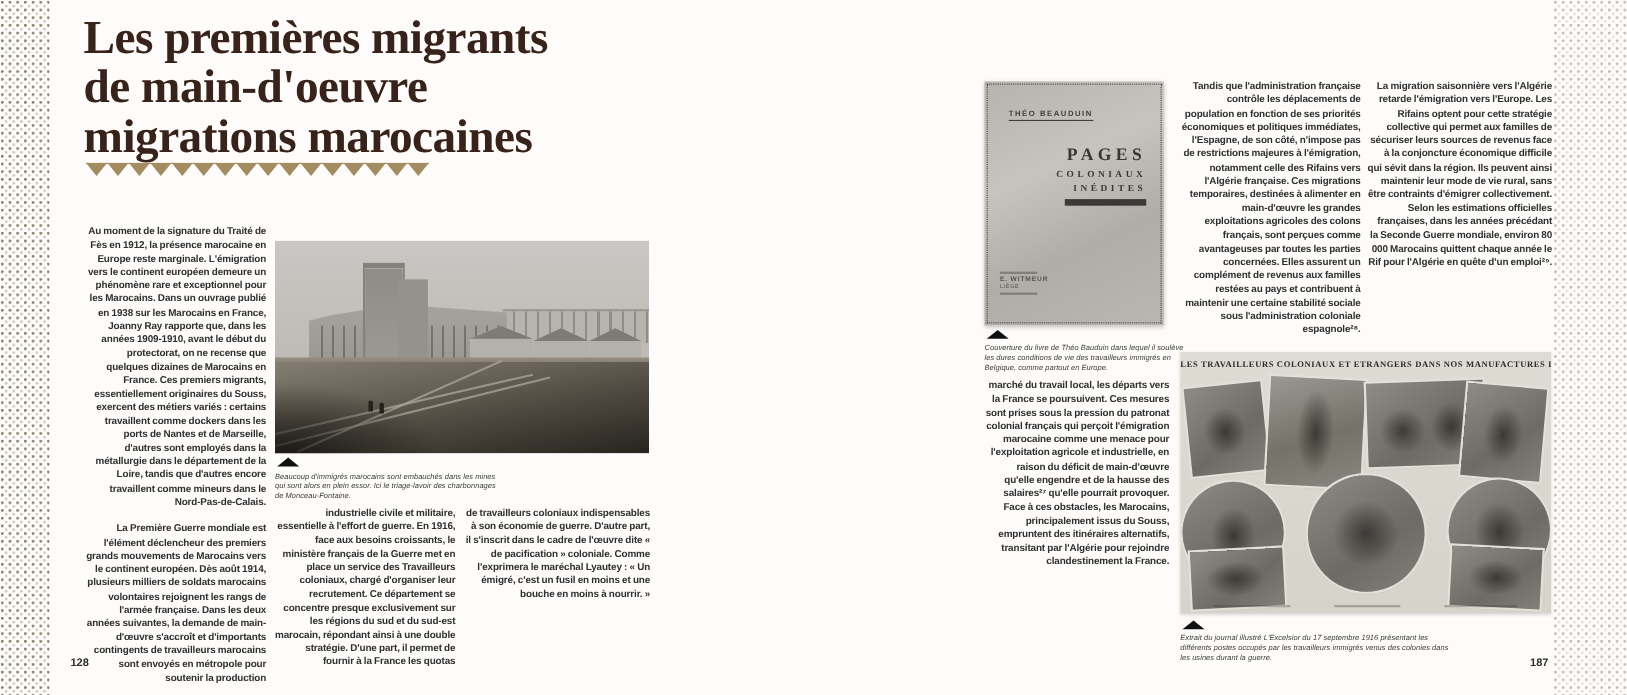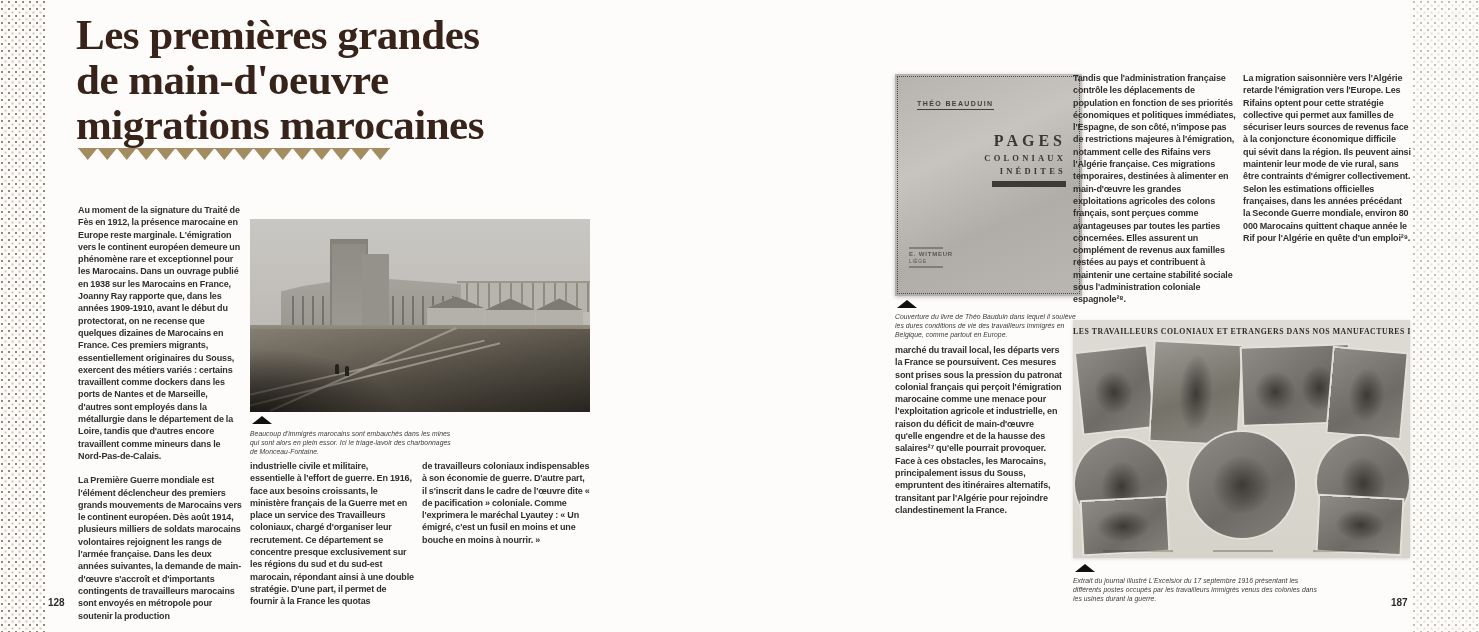--- a/index.html
+++ b/index.html
@@ -32,21 +32,21 @@
     letter-spacing:-0.5px;
   }
   .zigzag{position:absolute;left:78px;top:148px;}
 
   
   .body-col{
     position:absolute;
     font-size:9px;line-height:12.3px;font-weight:700;
     color:var(--text-color,#2f2f2f);
     letter-spacing:-0.12px;word-spacing:-0.3px;
-    text-align:left;hyphens:none;
+    text-align:right;hyphens:none;
   }
   .body-col p{margin:0 0 12px 0;}
 
   
   .caption{
     position:absolute;
     font-size:6.8px;line-height:8.9px;font-style:italic;font-weight:400;
     color:#3a3a3a;letter-spacing:0.05px;
   }
   .tri-marker{
@@ -86,21 +86,21 @@
   .photo .t1{left:-4%;top:92%;width:75%;transform:rotate(-13deg);}
   .photo .t2{left:-4%;top:98%;width:80%;transform:rotate(-14deg);}
   .photo .t3{left:6%;top:99%;width:60%;transform:rotate(-24deg);}
   .photo .dark-corner{position:absolute;left:-10%;bottom:-12%;width:55%;height:45%;
     background:radial-gradient(ellipse at 20% 80%,rgba(14,12,10,.85),transparent 70%);}
   .photo .figure{position:absolute;width:4px;height:10px;background:#24211d;border-radius:2px 2px 0 0;}
   .photo .f1{left:25%;top:75%;}
   .photo .f2{left:28%;top:76%;}
 
   
-  .book-cover{position:absolute;left:895px;top:74px;width:187px;height:222px;
+  .book-cover{position:absolute;left:895px;top:74px;width:163px;height:222px;
     background:linear-gradient(155deg,#b6b3ae 0%,#c7c4bf 35%,#b0ada8 65%,#bab7b2 100%);
     box-shadow:0 1px 4px rgba(0,0,0,.25);overflow:hidden;}
   .book-cover::before{content:"";position:absolute;inset:2px;border:1px dotted #4c4a46;pointer-events:none;}
   .cover-author{position:absolute;left:22px;top:26px;font-size:7px;font-weight:700;
     letter-spacing:1.4px;color:#403e3a;border-bottom:1px solid #403e3a;padding-bottom:2px;}
   .cover-title{position:absolute;right:16px;top:58px;text-align:right;color:#393733;}
   .cover-title .l1{font-size:16px;font-weight:700;letter-spacing:4px;font-family:"Liberation Serif",serif;}
   .cover-title .l2,.cover-title .l3{font-size:8.5px;font-weight:700;letter-spacing:3.2px;margin-top:3px;font-family:"Liberation Serif",serif;}
   .cover-bar{margin-top:5px;margin-left:auto;width:74px;height:6px;background:#3c3a36;}
   .cover-pub{position:absolute;left:14px;bottom:26px;color:#57554f;}
@@ -135,21 +135,21 @@
 </style>
 </head>
 <body style="--title-color: #38231a; --text-color: #2f2f2f; background: rgb(253, 252, 250);">
 
 <div class="spread">
 
   <div class="edge-dots left"></div>
   <div class="edge-dots right"></div>
 
   <div class="title">
-    <div>Les premières grandes</div>
+    <div>Les premières migrants</div>
     <div>de main-d'oeuvre</div>
     <div>migrations marocaines</div>
   </div>
 
   <svg class="zigzag" width="312" height="13" viewBox="0 0 312 13">
     <g fill="#a28c60">
       <path d="M0 0 h312 v1 h-312 z"></path>
       <path d="M0 0 L9.75 12 L19.5 0 L29.25 12 L39 0 L48.75 12 L58.5 0 L68.25 12 L78 0 L87.75 12 L97.5 0 L107.25 12 L117 0 L126.75 12 L136.5 0 L146.25 12 L156 0 L165.75 12 L175.5 0 L185.25 12 L195 0 L204.75 12 L214.5 0 L224.25 12 L234 0 L243.75 12 L253.5 0 L263.25 12 L273 0 L282.75 12 L292.5 0 L302.25 12 L312 0 Z"></path>
     </g>
   </svg>
@@ -182,21 +182,21 @@
   <div class="caption" style="left:250px;top:430px;width:210px;">Beaucoup d'immigrés marocains sont embauchés dans les mines qui sont alors en plein essor. Ici le triage-lavoir des charbonnages de Monceau-Fontaine.</div>
 
   <div class="body-col" style="left:250px;top:460px;width:164px;">
     <p>industrielle civile et militaire, essentielle à l'effort de guerre. En 1916, face aux besoins croissants, le ministère français de la Guerre met en place un service des Travailleurs coloniaux, chargé d'organiser leur recrutement. Ce département se concentre presque exclusivement sur les régions du sud et du sud-est marocain, répondant ainsi à une double stratégie. D'une part, il permet de fournir à la France les quotas</p>
   </div>
 
   <div class="body-col" style="left:422px;top:460px;width:169px;">
     <p>de travailleurs coloniaux indispensables à son économie de guerre. D'autre part, il s'inscrit dans le cadre de l'œuvre dite « de pacification » coloniale. Comme l'exprimera le maréchal Lyautey : « Un émigré, c'est un fusil en moins et une bouche en moins à nourrir. »</p>
   </div>
 
-  <div class="page-num" style="left:48px;top:597px;">128</div>
+  <div class="page-num" style="left:64px;top:597px;">128</div>
 
   <div class="book-cover">
     <div class="cover-author">THÉO BEAUDUIN</div>
     <div class="cover-title">
       <div class="l1">PAGES</div>
       <div class="l2">COLONIAUX</div>
       <div class="l3">INÉDITES</div>
       <div class="cover-bar"></div>
     </div>
     <div class="cover-pub">

